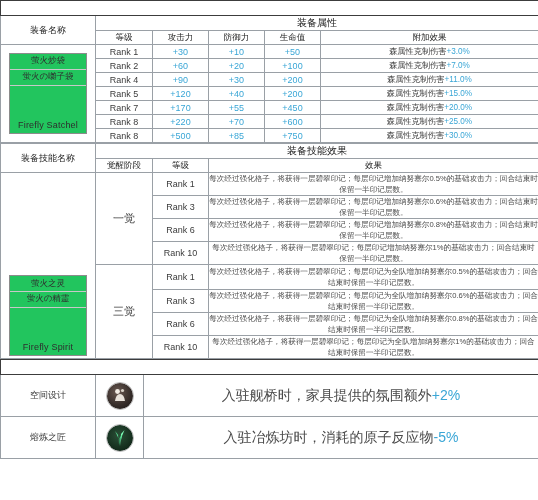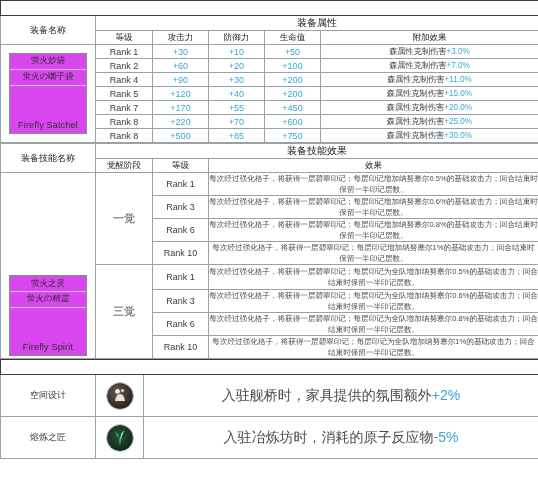--- a/index.html
+++ b/index.html
@@ -99,21 +99,21 @@
   }
   .namecell {
     background: #ffffff;
     padding: 2px;
   }
 
   
   .namebox {
     border: 1px solid #8c8c8c;
     margin: 2px 8px;
-    background: #d946ef;
+    background: #22c55e;
   }
   .namebox div {
     border-bottom: 1px solid #c8c8c8;
     padding: 1.5px 2px;
     font-size: 8.5px;
     color: #2e2e2e;
     line-height: 1.4;
   }
   .namebox div:last-child { border-bottom: none; margin-top: 32px; }
   .namebox div.en { font-size: 9px; letter-spacing: .2px; }

